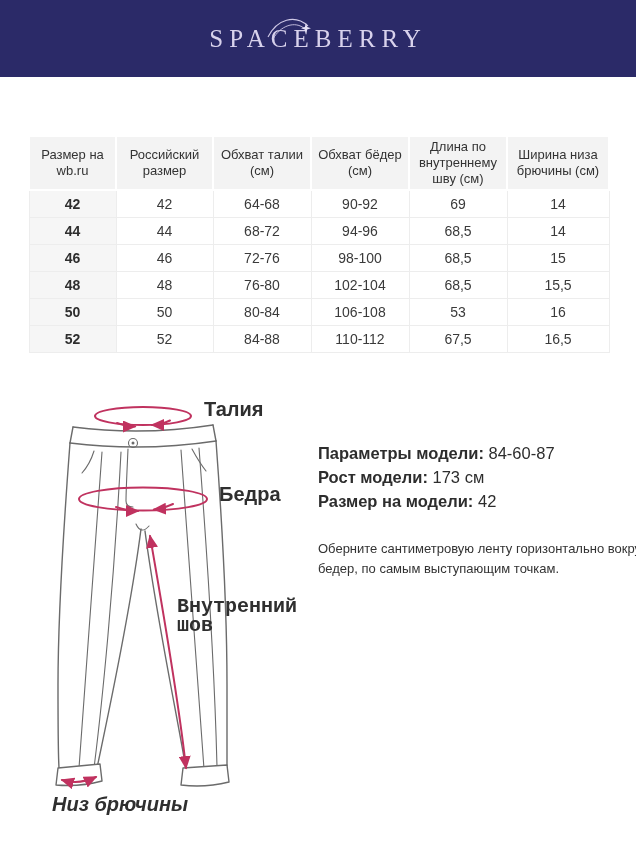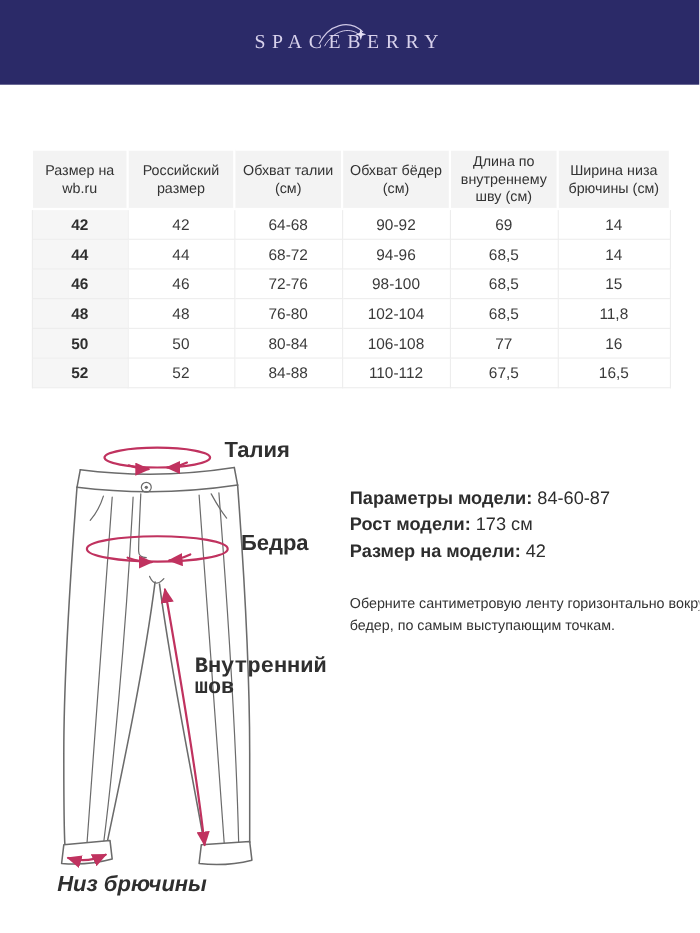--- a/index.html
+++ b/index.html
@@ -17,21 +17,21 @@
   }
   
   .header{
     position:absolute;left:0;top:0;width:636px;height:77px;
     background:var(--brand-navy);
     display:flex;align-items:center;justify-content:center;
   }
   .logo-wrap{position:relative;display:inline-block;}
   .logo-text{
     font-family:"Liberation Serif", serif;
-    font-size:18px;letter-spacing:6px;color:#d8d2ec;font-weight:normal;
+    font-size:25px;letter-spacing:6px;color:#d8d2ec;font-weight:normal;
   }
   .logo-star{position:absolute;left:56px;top:-13px;width:48px;height:32px;}
   
   .size-table{
     position:absolute;left:28px;top:135px;width:580px;
     border-collapse:collapse;table-layout:fixed;
   }
   .size-table th{
     background:var(--table-header-bg);
     border:2px solid #ffffff;
@@ -127,28 +127,28 @@
         <td>98-100</td>
         <td>68,5</td>
         <td>15</td>
       </tr>
       <tr>
         <td class="rowhead">48</td>
         <td>48</td>
         <td>76-80</td>
         <td>102-104</td>
         <td>68,5</td>
-        <td>11,8</td>
+        <td>15,5</td>
       </tr>
       <tr>
         <td class="rowhead">50</td>
         <td>50</td>
         <td>80-84</td>
         <td>106-108</td>
-        <td>77</td>
+        <td>53</td>
         <td>16</td>
       </tr>
       <tr>
         <td class="rowhead">52</td>
         <td>52</td>
         <td>84-88</td>
         <td>110-112</td>
         <td>67,5</td>
         <td>16,5</td>
       </tr>

